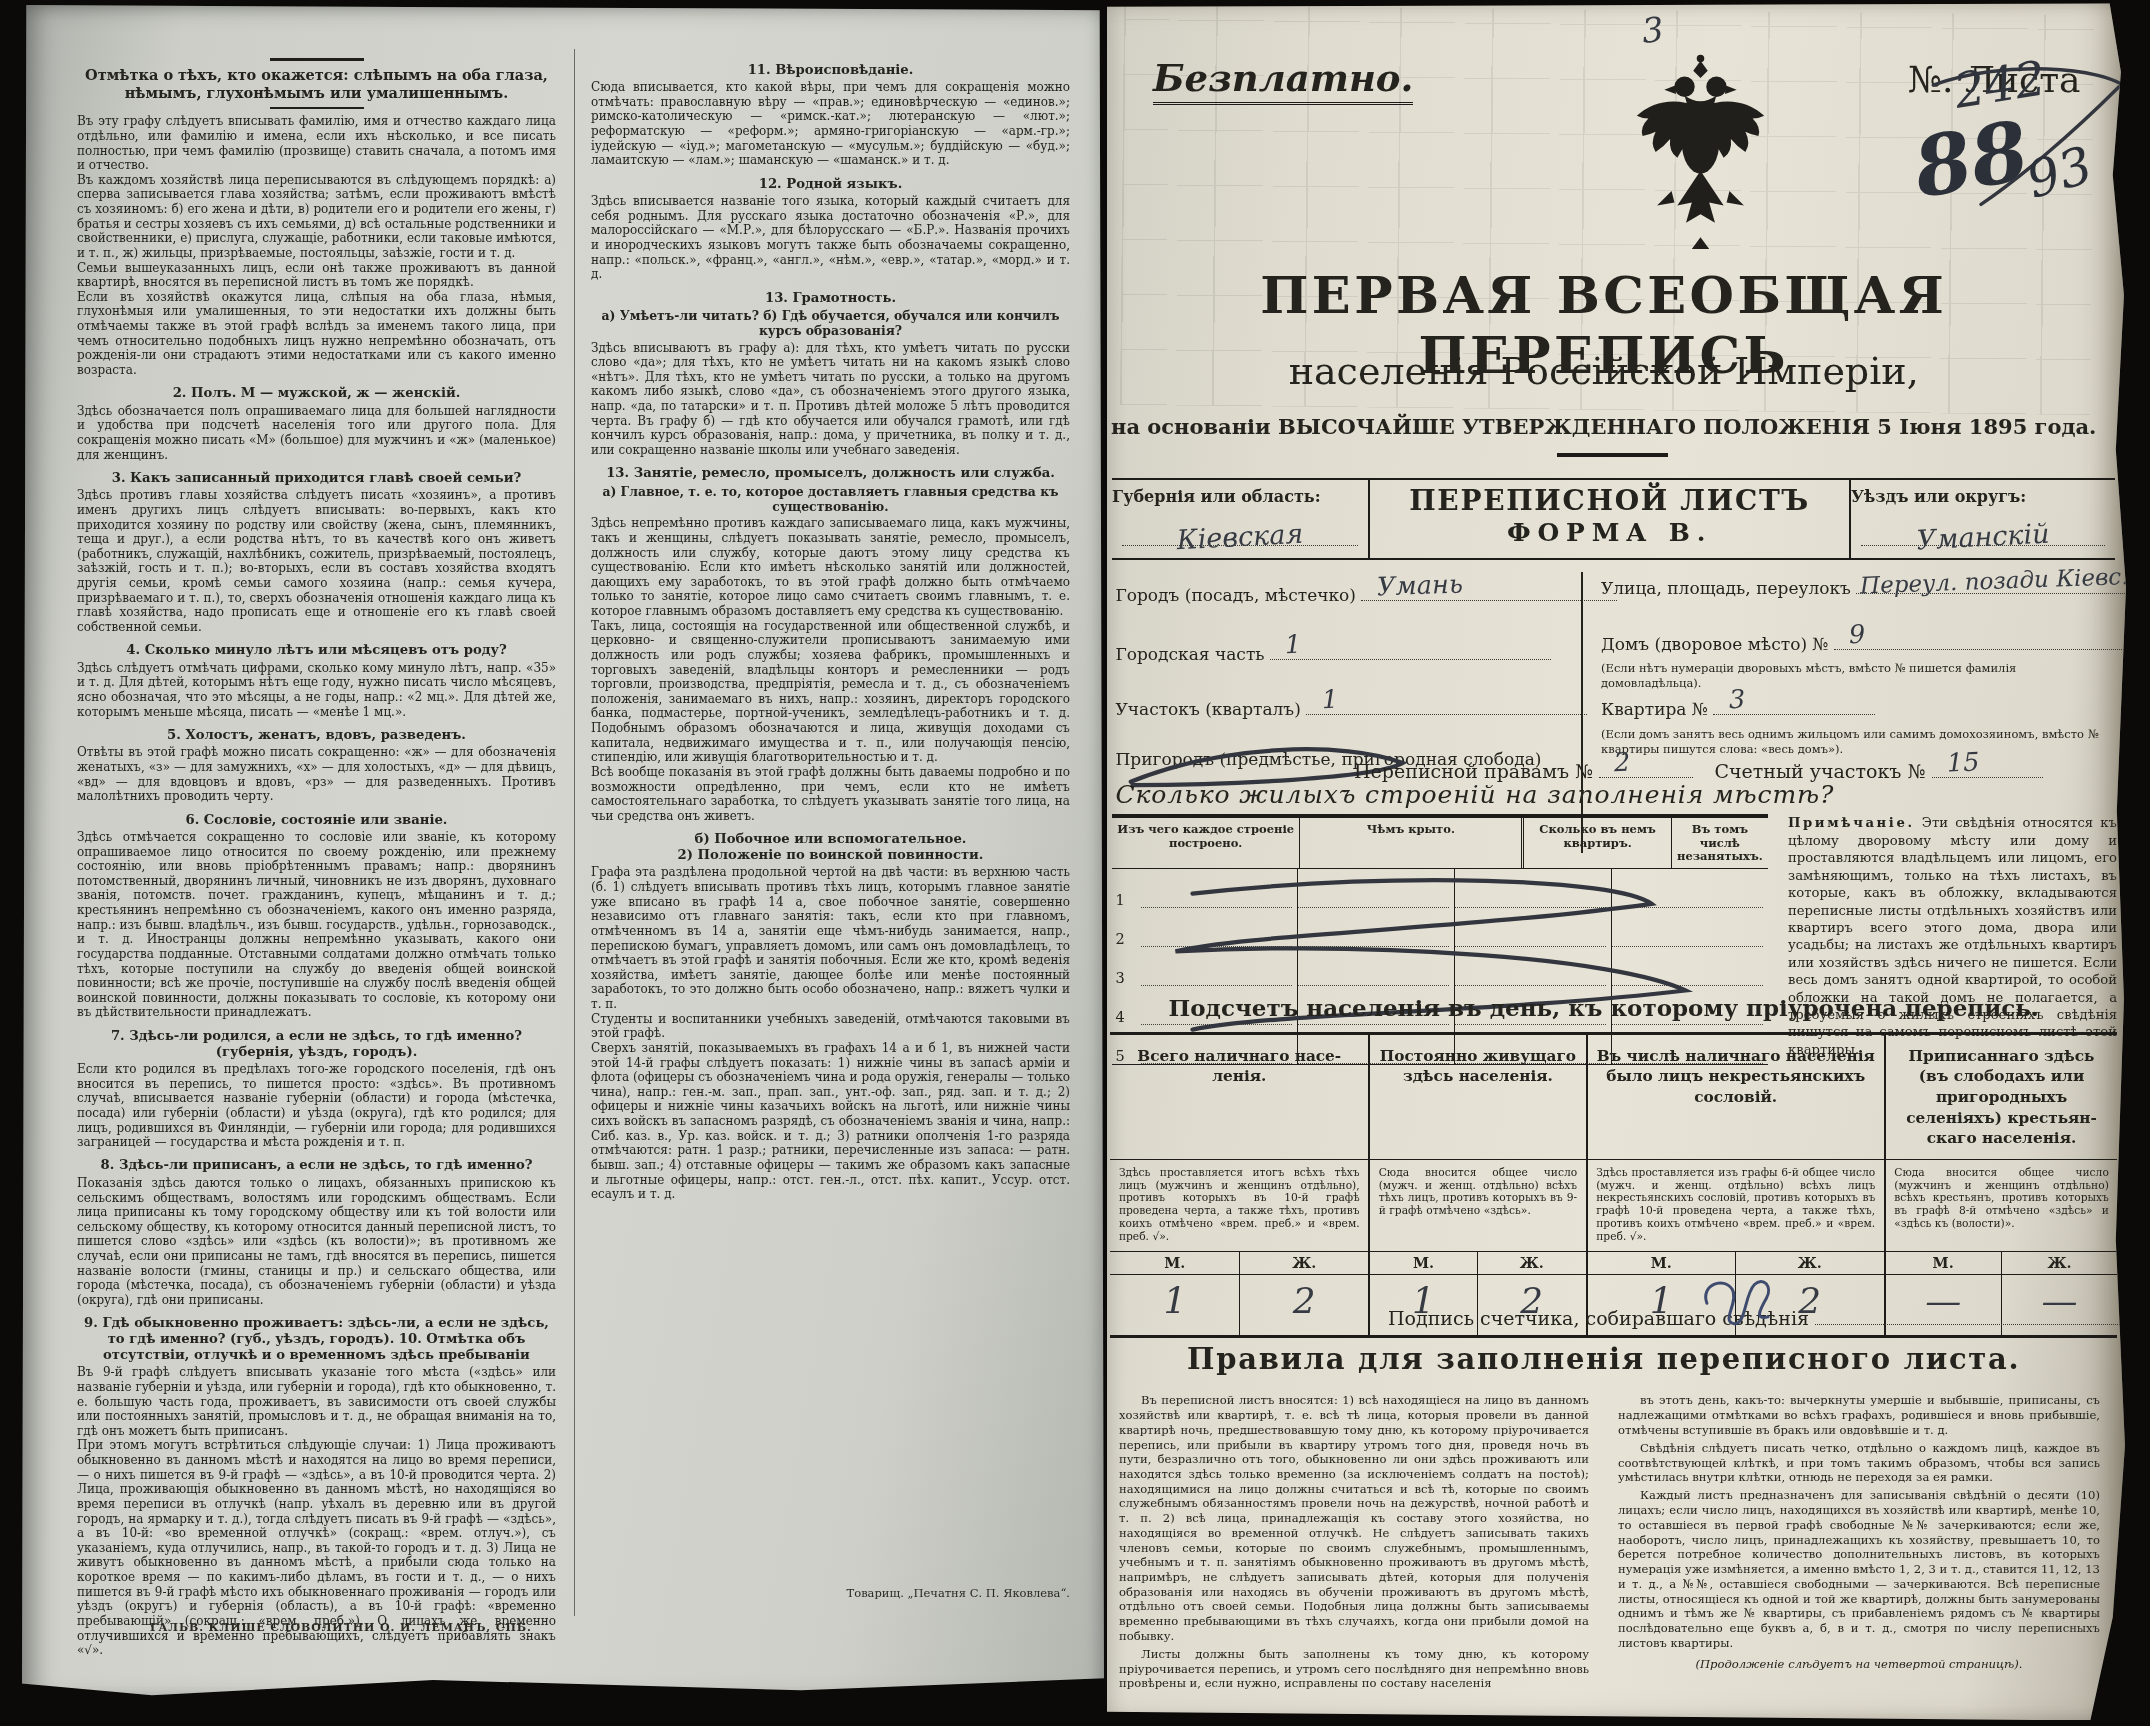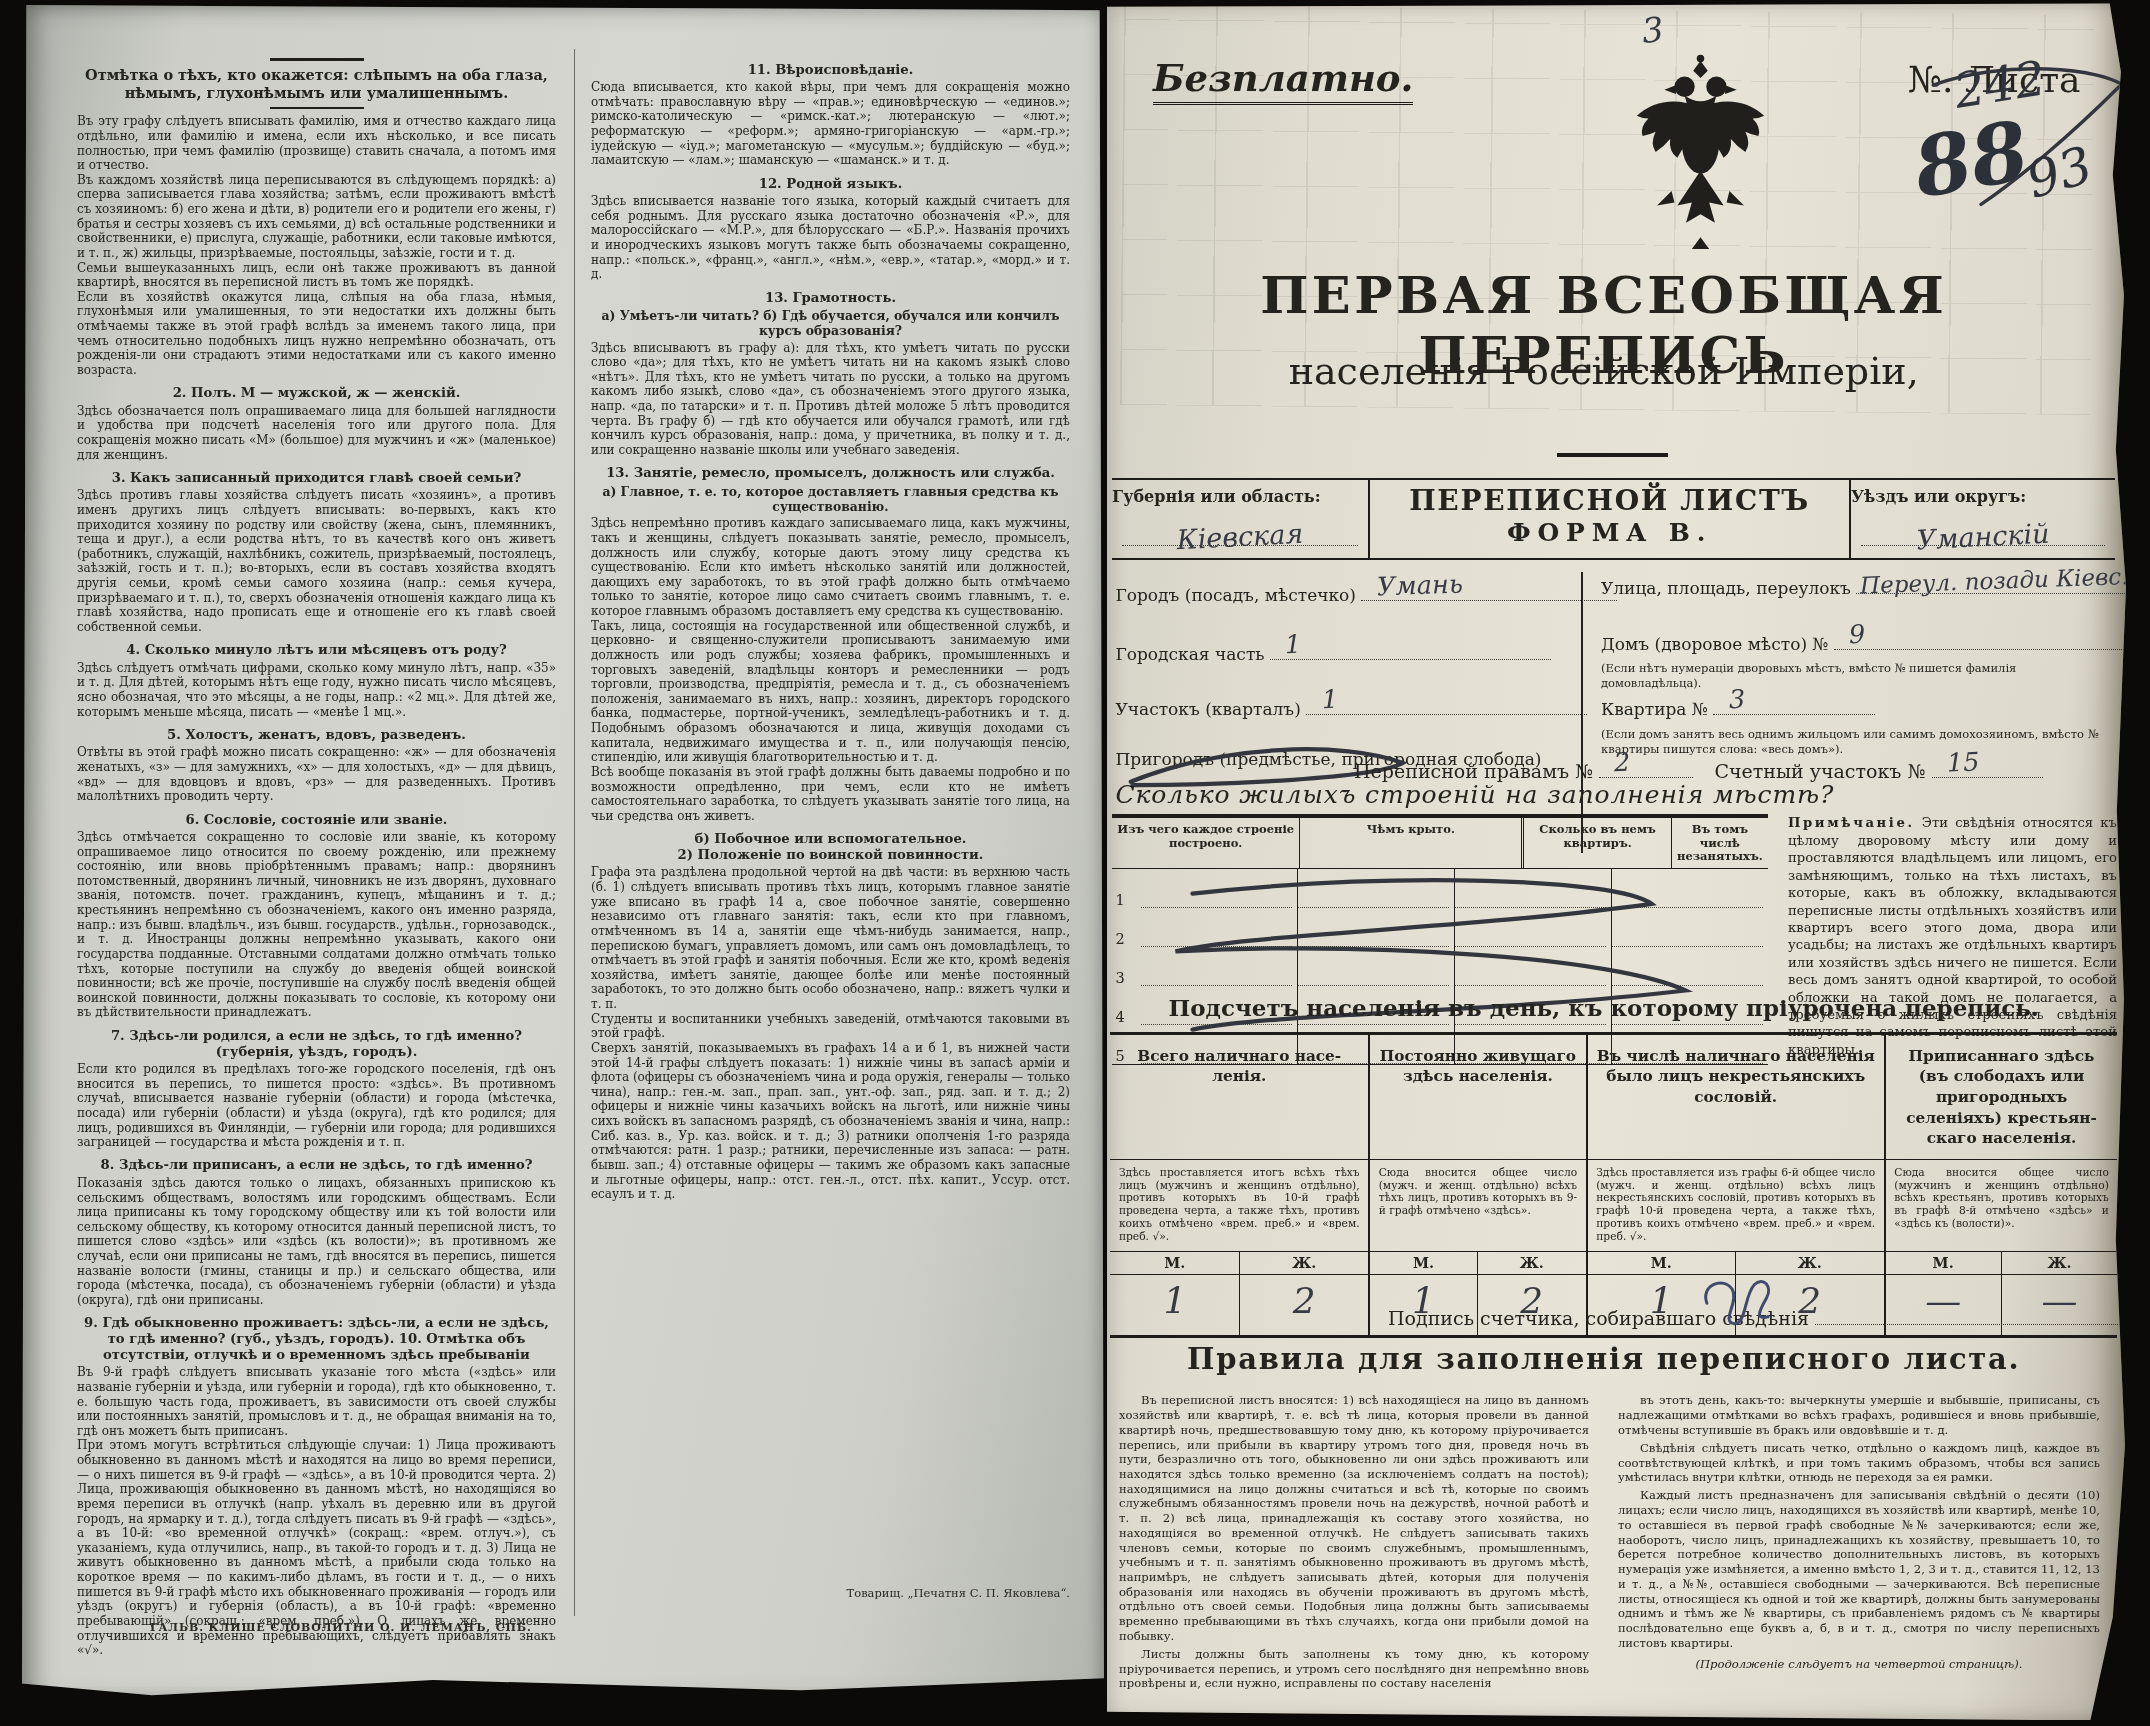--- a/index.html
+++ b/index.html
@@ -200,20 +200,21 @@
       <span class="big hw">88</span>
       <span class="small hw">93</span>
       <svg class="ink" width="239" height="213" viewBox="0 0 280 250">
         <path d="M40 60 C120 30 240 38 268 64" stroke-width="4"></path>
         <path d="M258 62 C200 120 140 170 96 200" stroke-width="4"></path>
       </svg>
     </div>
 
     <div class="rp-title1">ПЕРВАЯ ВСЕОБЩАЯ ПЕРЕПИСЬ</div>
     <div class="rp-title2">населенія Россійской Имперіи,</div>
+    <div class="rp-title3">на основаніи ВЫСОЧАЙШЕ УТВЕРЖДЕННАГО ПОЛОЖЕНІЯ 5 Іюня 1895 года.</div>
     <div class="rp-titlerule"></div>
 
     <div class="rp-strip">
       <div class="cell boxl">
         <div class="rp-boxlabel">Губернія или область:</div>
         <div class="rp-boxline"></div>
         <div class="rp-boxvalue hw">Кіевская</div>
       </div>
       <div class="cell boxc">
         <div class="rp-form1">ПЕРЕПИСНОЙ ЛИСТЪ</div>

